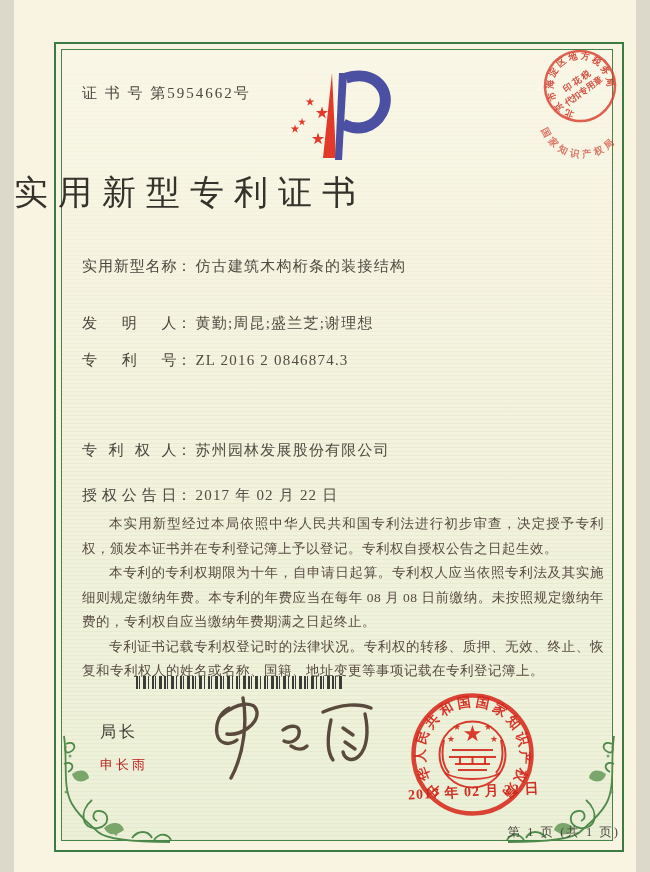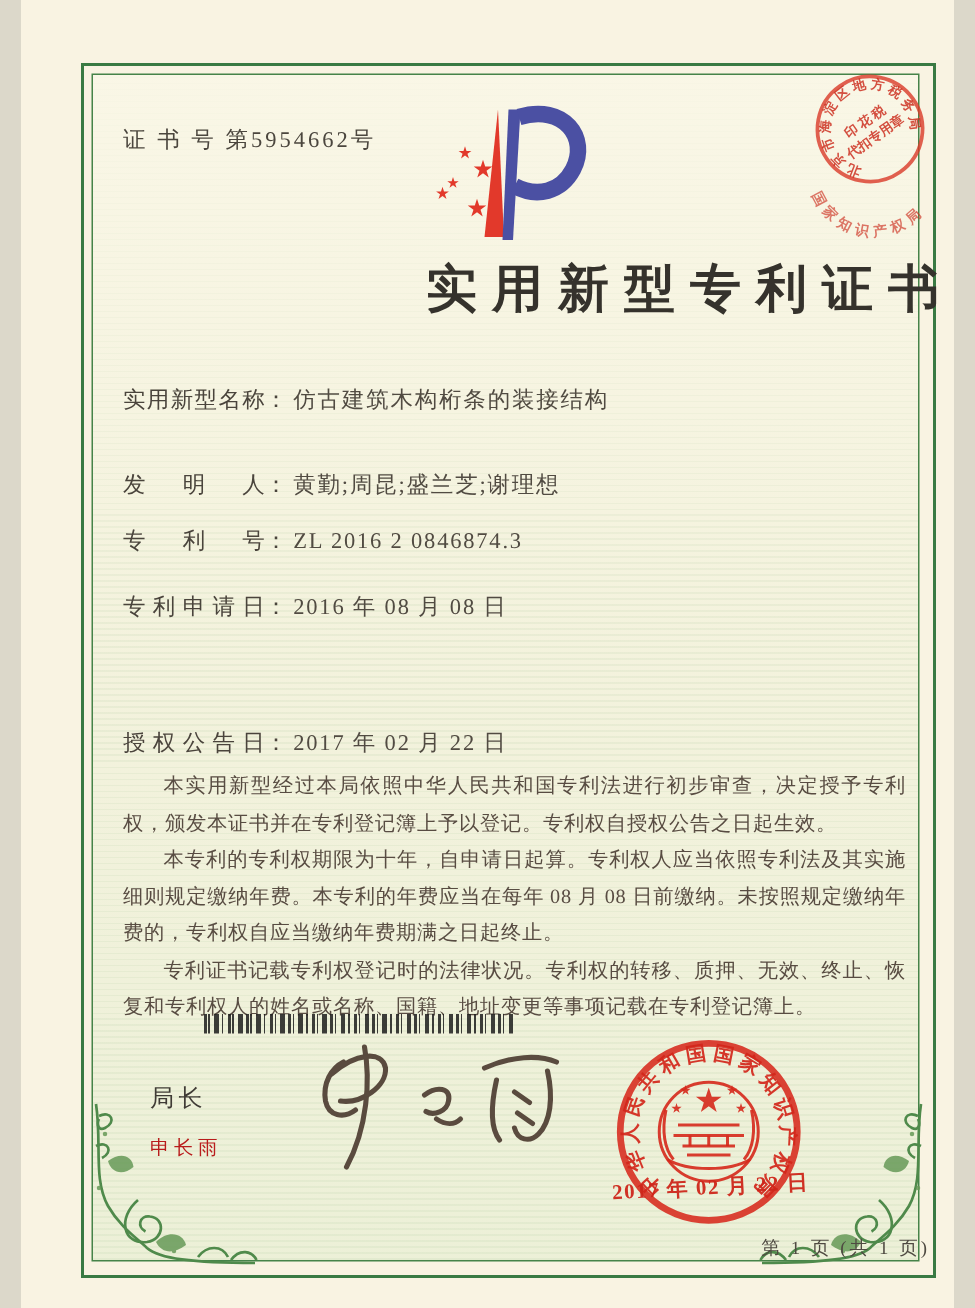--- a/index.html
+++ b/index.html
@@ -9,22 +9,22 @@
   
   .frame-outer{position:absolute;left:40px;top:42px;width:566px;height:806px;
         border:2.5px solid #3a7a43;}
   .frame-inner{position:absolute;left:47px;top:49px;width:550px;height:790px;
         border:1.5px solid #468349;
         background-color:#f4f2dd;
         background-image:
           linear-gradient(180deg, rgba(250,247,231,.9) 0%, rgba(244,243,222,.45) 45%, rgba(229,238,210,.5) 100%),
           repeating-linear-gradient(0deg, rgba(125,172,115,.16) 0px, rgba(125,172,115,.16) 1px, rgba(255,255,255,0) 1px, rgba(255,255,255,0) 4px);}
   .cert-no{position:absolute;left:68px;top:84px;font-size:15px;letter-spacing:2px;color:#4b463e;}
-  .title{position:absolute;left:0;top:170px;width:100%;text-align:right;
-        font-size:34px;font-weight:700;letter-spacing:10px;color:#35322c;}
+  .title{position:absolute;left:0;top:170px;width:100%;text-align:left;
+        font-size:34px;font-weight:400;letter-spacing:10px;color:#35322c;}
   .field{position:absolute;left:68px;font-size:15px;color:#4a443c;white-space:nowrap;}
   .flabel{display:inline-block;width:6.3em;text-align:justify;text-align-last:justify;vertical-align:top;}
   .fcolon{margin-right:4px;}
   .fvalue{color:#514b42;letter-spacing:1.2px;}
   .f0{top:257px}.f1{top:314px}.f2{top:351px}.f3{top:395px}.f4{top:441px}.f5{top:486px}
   .paras{position:absolute;left:68px;top:512px;width:522px;font-size:13.5px;
         line-height:24.5px;color:#584c42;text-align:justify;}
   .paras p{margin:0;text-indent:2em;letter-spacing:.5px;}
   .barcode{position:absolute;left:122px;top:676px;width:208px;height:13px;opacity:.85;
         background:repeating-linear-gradient(90deg,
@@ -82,22 +82,22 @@
 
   <div class="field f0">
     <span class="flabel">实用新型名称</span><span class="fcolon">：</span><span class="fvalue">仿古建筑木构桁条的装接结构</span>
   </div>
   <div class="field f1">
     <span class="flabel">发明人</span><span class="fcolon">：</span><span class="fvalue">黄勤;周昆;盛兰芝;谢理想</span>
   </div>
   <div class="field f2">
     <span class="flabel">专利号</span><span class="fcolon">：</span><span class="fvalue">ZL 2016 2 0846874.3</span>
   </div>
-  <div class="field f3">
-    <span class="flabel">专利申请日</span><span class="fcolon">：</span><span class="fvalue">2016 年 08 月 08 日</span>
+  <div class="field f4">
+    <span class="flabel">专利权人</span><span class="fcolon">：</span><span class="fvalue">苏州园林发展股份有限公司</span>
   </div>
   <div class="field f5">
     <span class="flabel">授权公告日</span><span class="fcolon">：</span><span class="fvalue">2017 年 02 月 22 日</span>
   </div>
 
   <div class="paras">
     <p>本实用新型经过本局依照中华人民共和国专利法进行初步审查，决定授予专利权，颁发本证书并在专利登记簿上予以登记。专利权自授权公告之日起生效。</p>
     <p>本专利的专利权期限为十年，自申请日起算。专利权人应当依照专利法及其实施细则规定缴纳年费。本专利的年费应当在每年 08 月 08 日前缴纳。未按照规定缴纳年费的，专利权自应当缴纳年费期满之日起终止。</p>
     <p>专利证书记载专利权登记时的法律状况。专利权的转移、质押、无效、终止、恢复和专利权人的姓名或名称、国籍、地址变更等事项记载在专利登记簿上。</p>
   </div>

